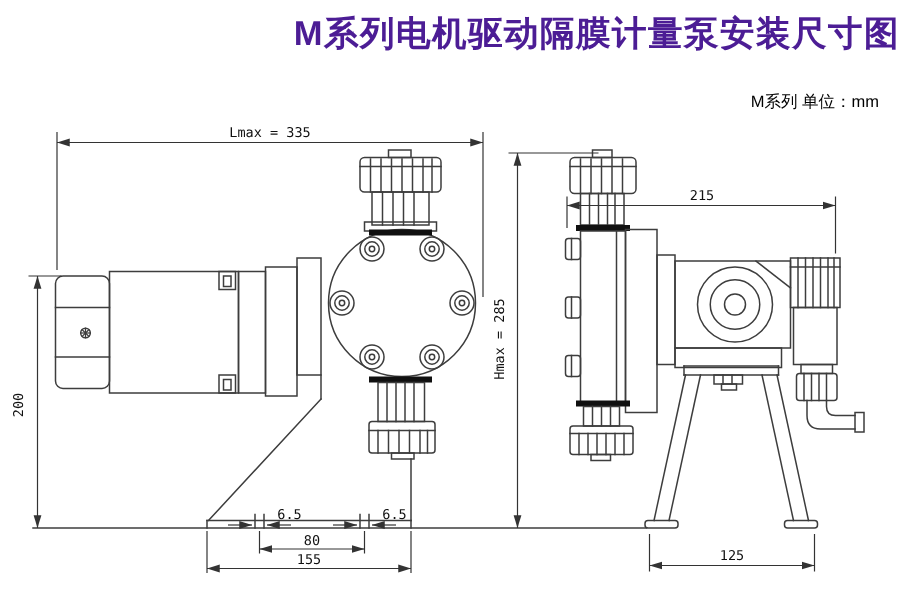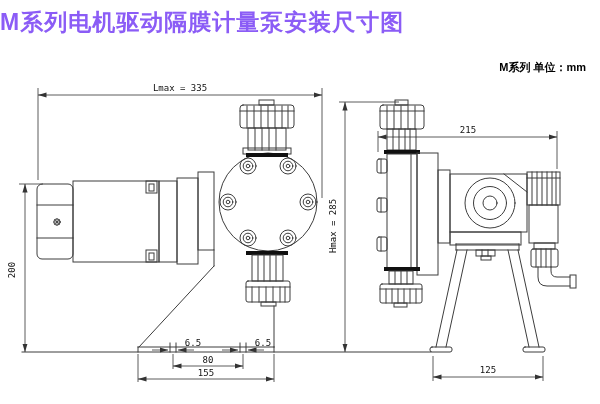--- a/index.html
+++ b/index.html
@@ -1,21 +1,21 @@
 <!DOCTYPE html>
 <html><head>
 <meta charset="utf-8">
 <style>
   html,body{margin:0;padding:0;background:#fff;}
   body{width:600px;height:404px;position:relative;overflow:hidden;
        font-family:"Liberation Sans","DejaVu Sans",sans-serif;}
-  .title{position:absolute;top:7px;left:0;width:100%;text-align:left;
-         font-size:23px;font-weight:600;color:#8b5cf6;letter-spacing:1px;}
+  .title{position:absolute;top:7px;left:0;width:100%;text-align:right;
+         font-size:23px;font-weight:600;color:#4c1d95;letter-spacing:1px;}
   .unit-note{position:absolute;top:60px;right:14px;font-size:11px;
-             font-weight:700;color:#000;}
+             font-weight:400;color:#000;}
   svg{position:absolute;top:0;left:0;}
   .g{stroke:#3d3d3d;stroke-width:1;fill:none;stroke-linecap:square;}
   .g .band{fill:#101010;stroke:none;}
   .g .thin{stroke-width:0.8;}
   .d{stroke:#333;stroke-width:0.8;fill:none;}
   .t{font-family:"DejaVu Sans Mono","Liberation Mono",monospace;
      font-size:9px;fill:#111;stroke:none;}
 </style>
 </head>
 <body>

